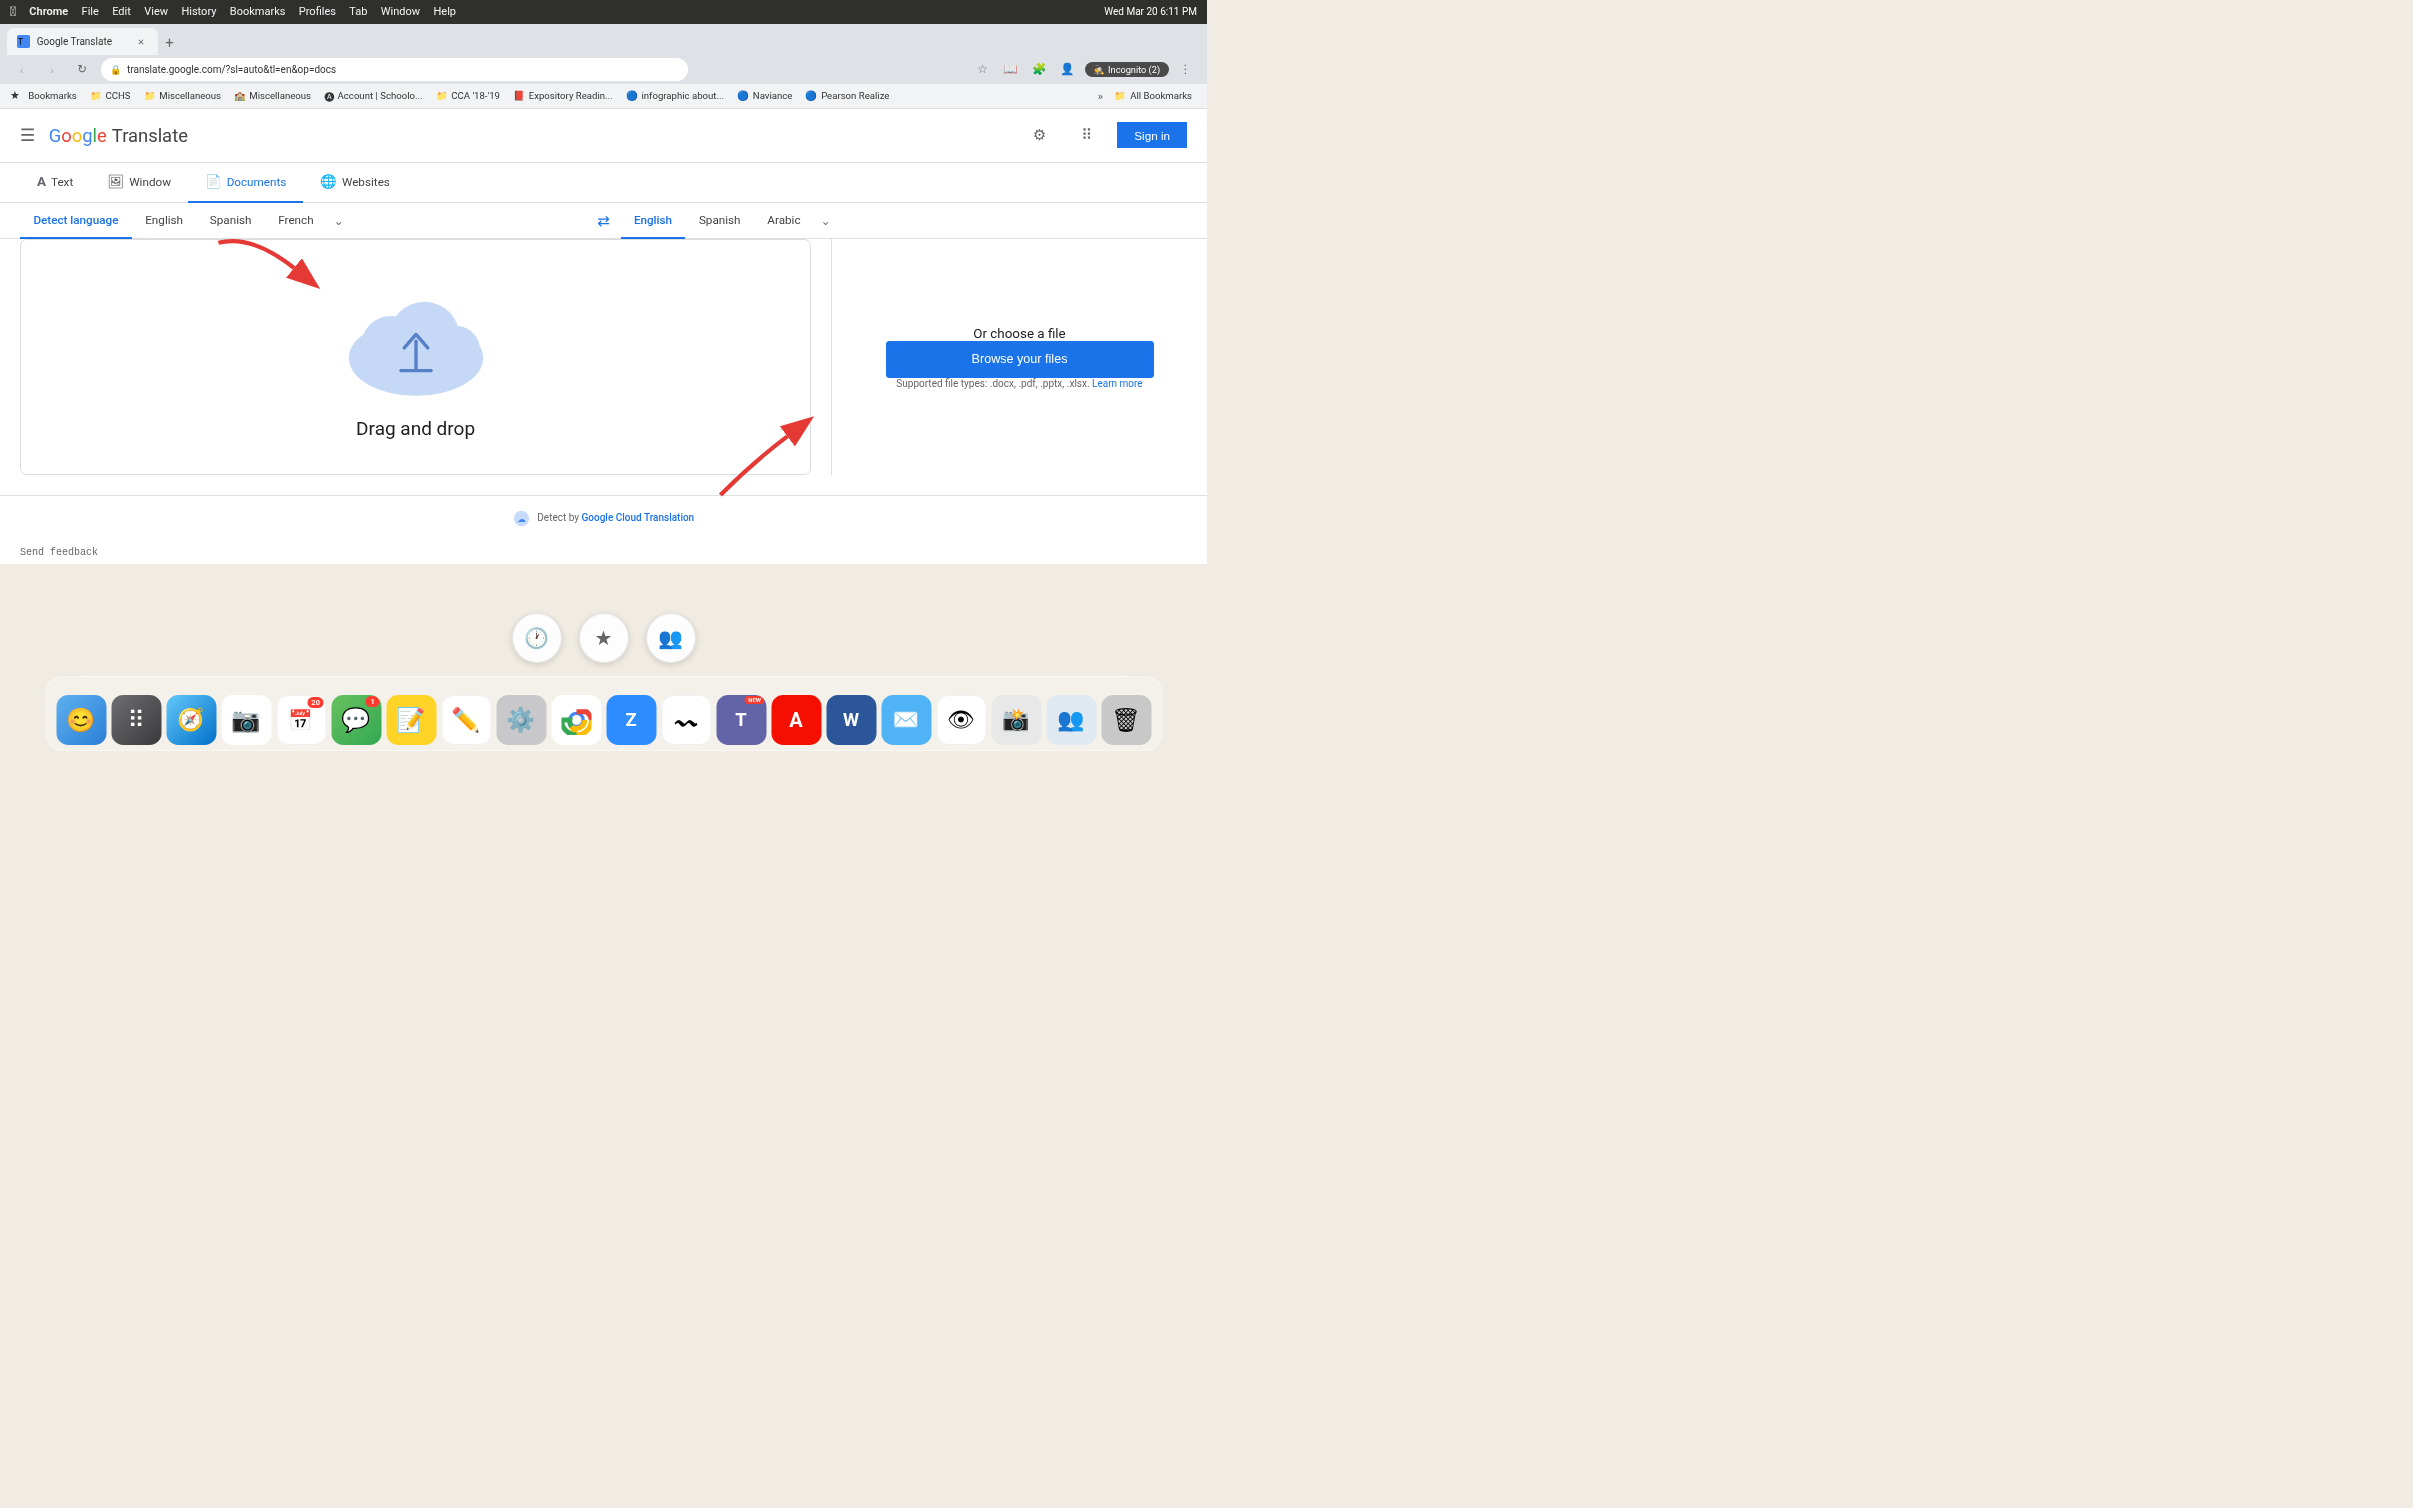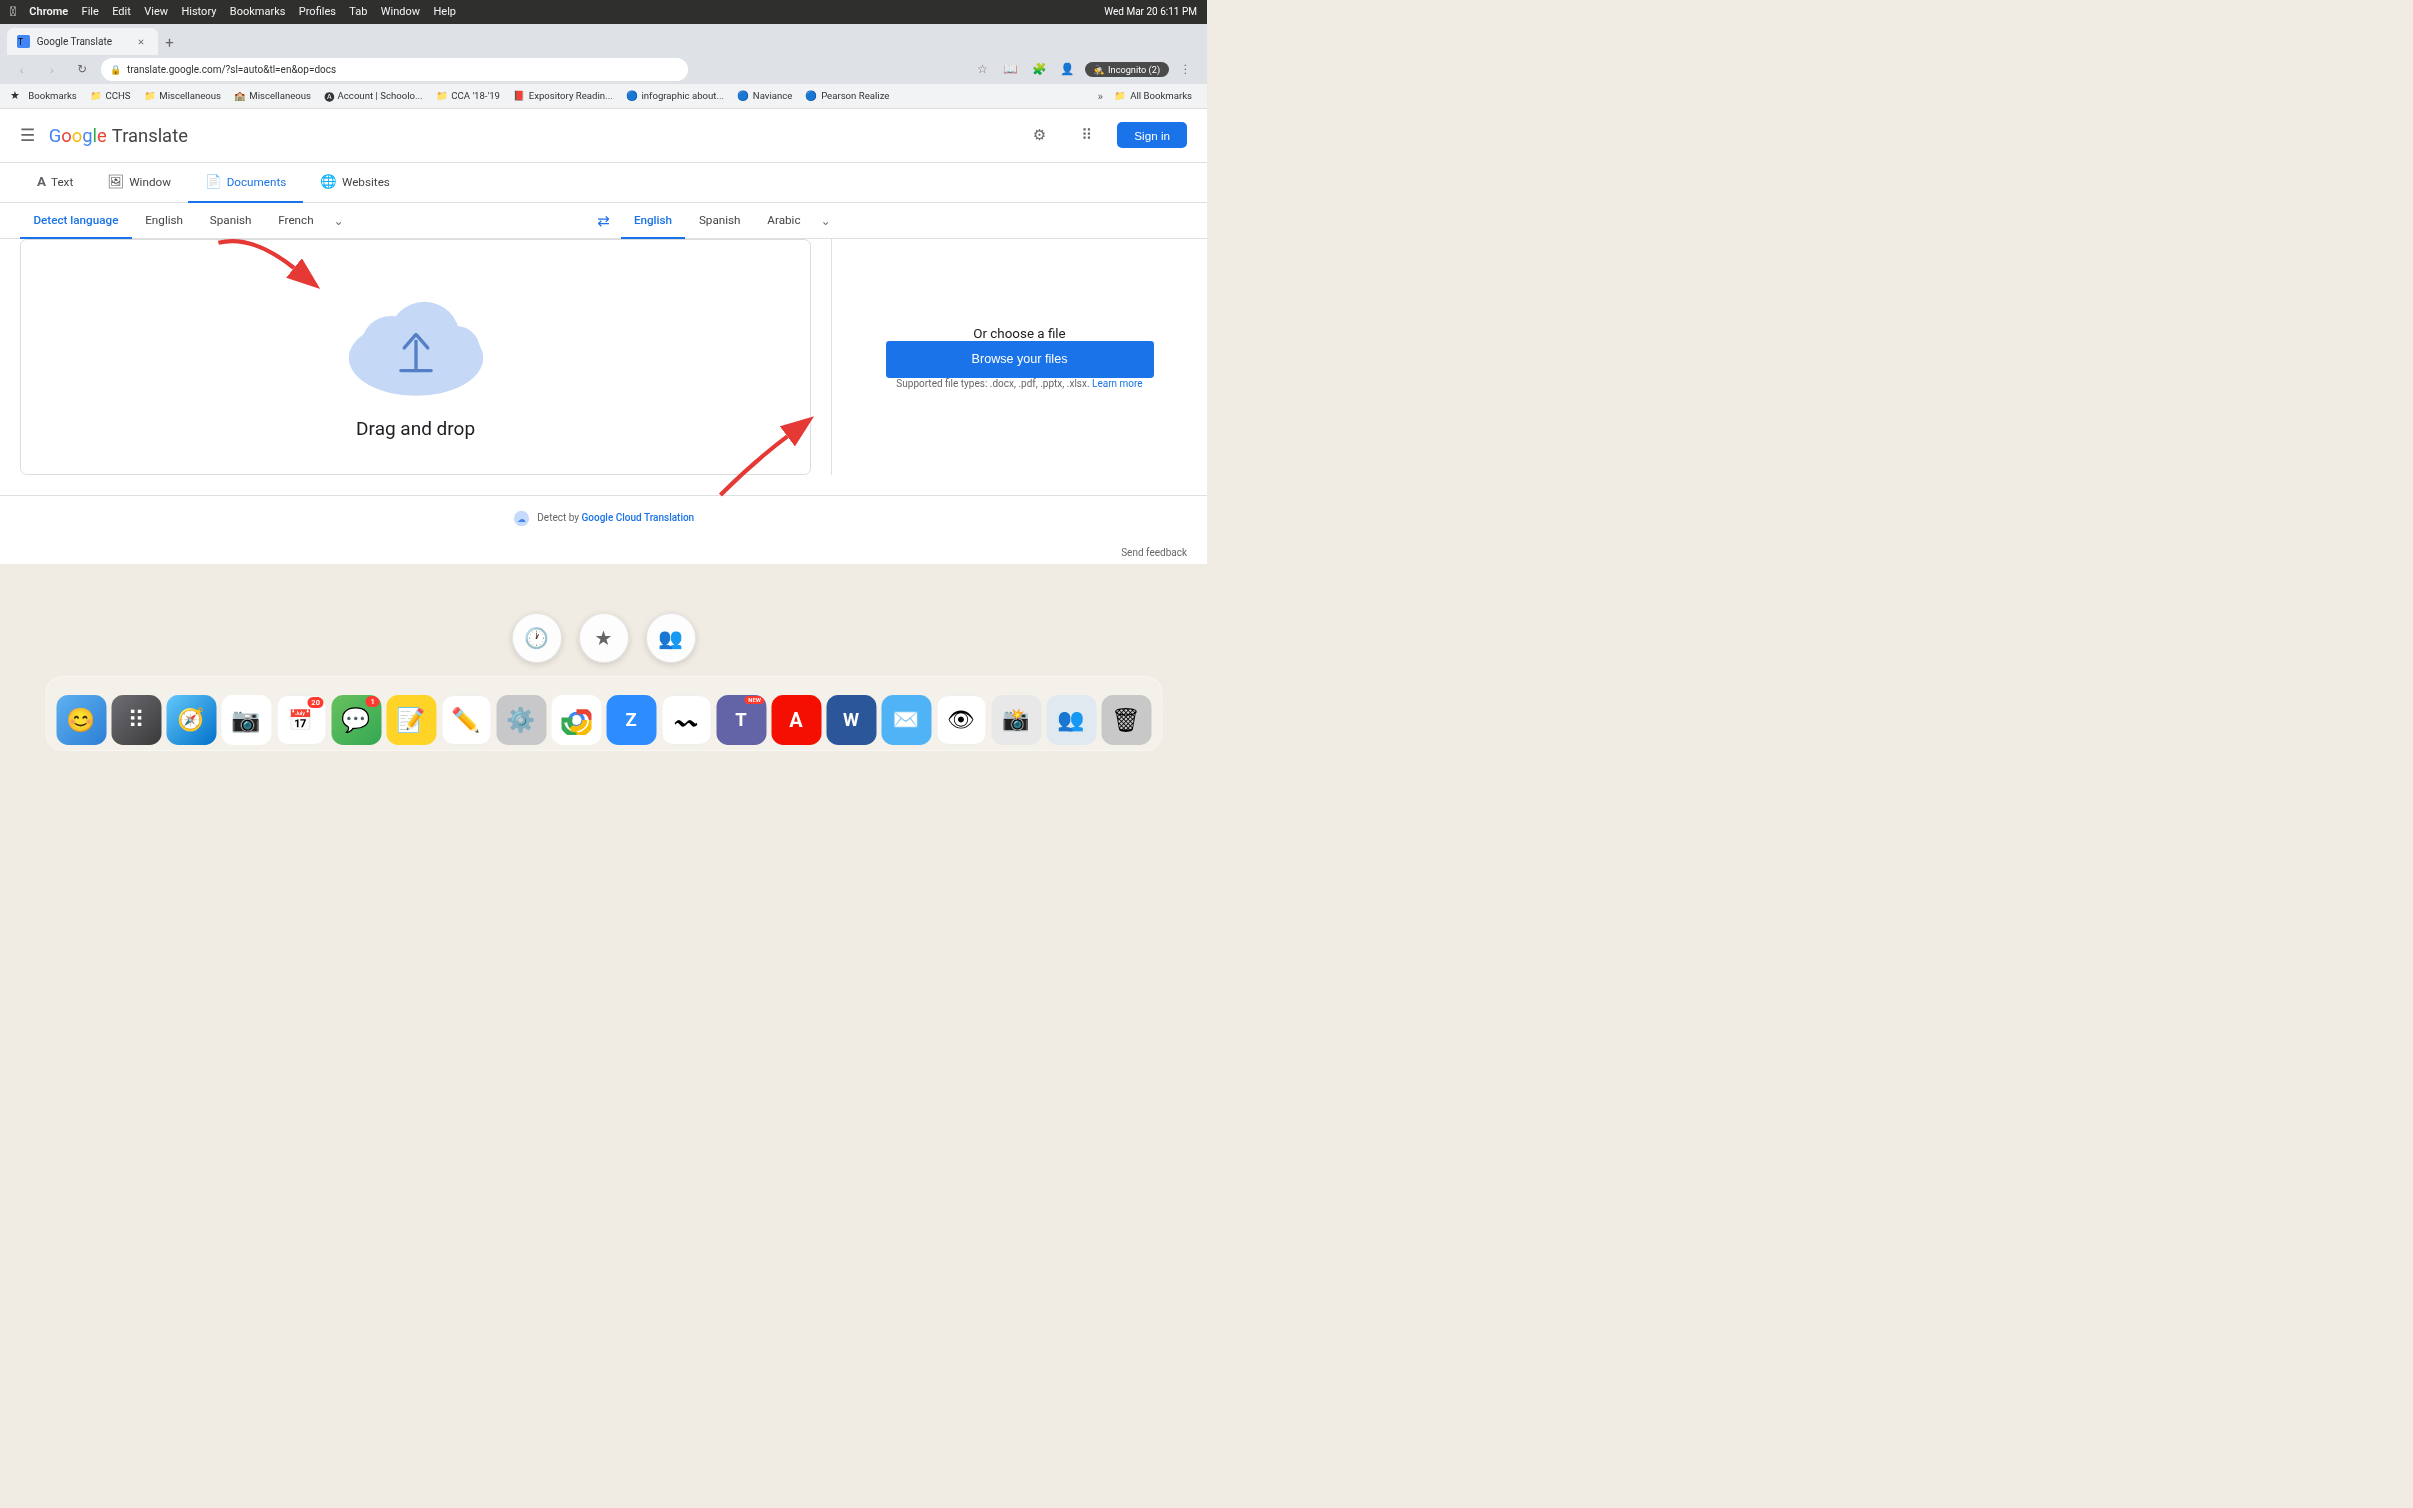--- a/index.html
+++ b/index.html
@@ -121,21 +121,21 @@
     }
     .logo-g { color: #4285f4; }
     .logo-o1 { color: #ea4335; }
     .logo-o2 { color: #fbbc05; }
     .logo-g2 { color: #4285f4; }
     .logo-l { color: #34a853; }
     .logo-e { color: #ea4335; }
     .logo-translate { color: #444; font-size: 18.4px; font-weight: 400; margin-left: 1.7px; }
     .header-right { margin-left: auto; display: flex; align-items: center; gap: 13.4px; }
     .header-icon { width: 34px; height: 34px; border-radius: 50%; display: flex; align-items: center; justify-content: center; font-size: 15px; color: #666; cursor: pointer; }
-    .sign-in-btn { background: #1a73e8; color: white; border: none; border-radius: 5px; padding: 6.7px 17px; font-size: 11.7px; font-weight: 500; cursor: pointer; }
+    .sign-in-btn { background: #1a73e8; color: white; border: none; border-radius: 0; padding: 6.7px 17px; font-size: 11.7px; font-weight: 500; cursor: pointer; }
 
     
     .translate-tabs {
       padding: 0 20px;
       display: flex;
       gap: 0;
       background: white;
       border-bottom: 0.8px solid #e0e0e0;
     }
     .translate-tab {
@@ -241,25 +241,26 @@
     .powered-by {
       text-align: center;
       padding: 13.4px;
       font-size: 10px;
       color: #666;
       border-top: 0.8px solid #e0e0e0;
     }
     .powered-by a { color: #1a73e8; text-decoration: none; font-weight: 500; }
 
     .send-feedback {
-      text-align: right;
+      text-align: left;
       padding: 6.7px 20px;
       font-size: 10px;
       color: #666;
       cursor: pointer;
+      font-family: Liberation Mono, monospace;
     }
 
     
     .bottom-toolbar {
       position: absolute;
       bottom: 91px;
       left: 50%;
       transform: translateX(-50%);
       display: flex;
       gap: 17px;

